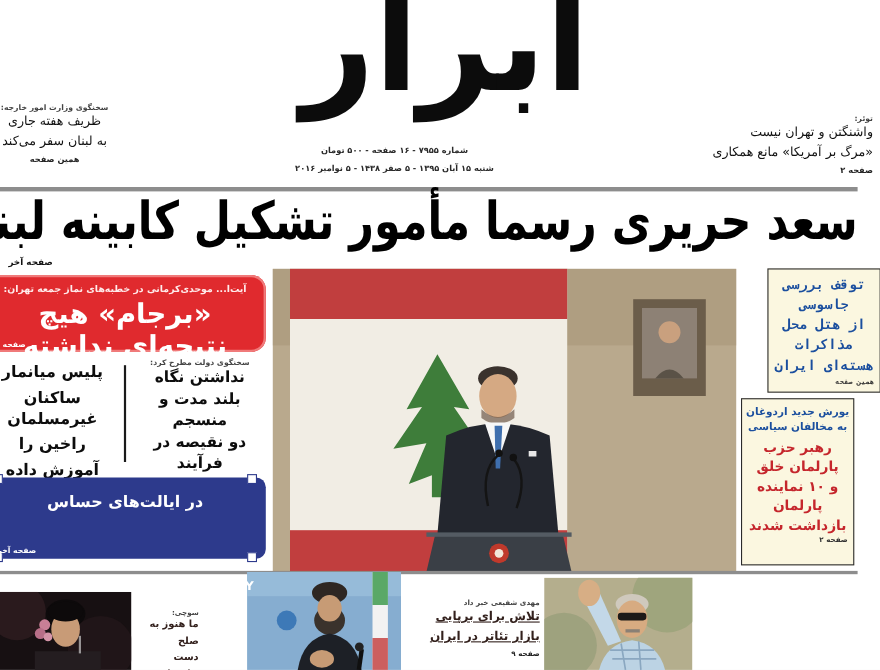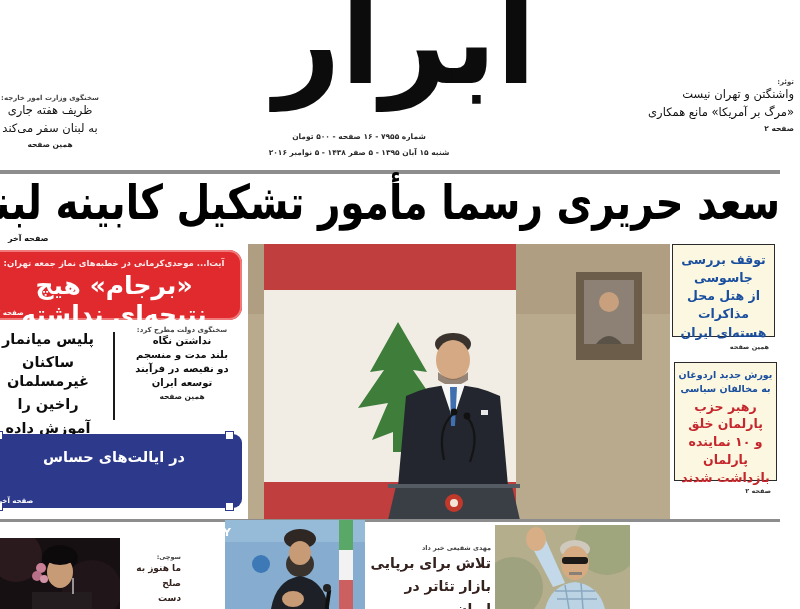--- a/index.html
+++ b/index.html
@@ -8,21 +8,21 @@
   .abs{position:absolute;}
 
   
   .masthead{left:270px;top:-26px;width:310px;text-align:center;font-size:116px;font-weight:bold;
             color:#0c0c0c;line-height:1.15;transform:scaleY(1.04);letter-spacing:-2px;}
   .issue-lines{left:288px;top:129px;width:182px;text-align:center;font-size:7.5px;font-weight:bold;
                color:#2a2a2a;line-height:2.1;}
 
   
   .story-topleft{left:2px;top:94px;width:136px;text-align:center;}
-  .story-topright{right:6px;top:78px;width:170px;text-align:left;direction:rtl;text-align:right;}
+  .story-topright{right:6px;top:104px;width:170px;text-align:left;direction:rtl;text-align:right;}
   .kicker{font-size:7px;color:#444;font-weight:bold;}
   .t-lines{font-size:11.5px;font-weight:normal;color:#111;line-height:1.55;}
   .pageref{font-size:7.5px;font-weight:bold;color:#222;margin-top:2px;}
 
   .rule{left:0;width:800px;background:#8d8d8d;}
   .rule1{top:170px;height:4px;}
   .rule2{top:519px;height:3px;}
 
   
   .headline{left:0;top:175px;width:800px;text-align:center;font-size:39px;font-weight:bold;
@@ -34,56 +34,56 @@
            color:#fff;text-align:center;box-shadow:inset 0 0 0 2px #f07a7a;}
   .red-box .kicker-w{font-size:8.5px;color:#ffecec;font-weight:bold;margin-top:8px;}
   .red-box .big{font-size:25px;font-weight:bold;margin-top:3px;}
   .red-box .pr{position:absolute;left:10px;bottom:3px;font-size:7px;font-weight:bold;color:#fff;}
 
   
   .twocol{left:6px;top:326px;width:256px;height:104px;}
   .col-gov{position:absolute;right:0;top:0;width:120px;text-align:center;}
   .col-mya{position:absolute;left:0;top:0;width:124px;text-align:center;}
   .col-div{position:absolute;left:127px;top:6px;width:2px;height:88px;background:#1a1a1a;}
-  .col-gov .lines{font-size:10px;font-weight:bold;line-height:1.4;color:#0d0d0d;}
+  .col-gov .lines{font-size:14px;font-weight:bold;line-height:1.4;color:#0d0d0d;}
   .col-mya .lines{font-size:14.5px;font-weight:bold;line-height:1.32;color:#0d0d0d;margin-top:4px;}
 
   
   .blue-box{left:6px;top:434px;width:256px;height:74px;background:#2d3a8c;border-radius:9px;
             color:#fff;text-align:center;}
   .blue-box .big{font-size:14.5px;font-weight:bold;line-height:1.7;padding-top:11px;}
   .blue-box .pr{position:absolute;left:12px;bottom:3px;font-size:7px;font-weight:bold;color:#fff;}
   .notch{position:absolute;width:7px;height:7px;background:#fff;border:1px solid #2d3a8c;}
   .notch.tl{top:-3px;left:8px;}  .notch.tr{top:-3px;right:8px;}
   .notch.bl{bottom:-3px;left:8px;} .notch.br{bottom:-3px;right:8px;}
 
   
   .cream{background:#fbf7e0;border:1.5px solid #2b2b2b;box-sizing:border-box;text-align:center;}
-  .spy-box{left:692px;top:244px;width:103px;height:93px;}
+  .spy-box{left:718px;top:244px;width:103px;height:113px;font-family:Liberation Mono, monospace;}
   .spy-box .lines{font-size:12.5px;font-weight:bold;color:#1a4e9e;line-height:1.45;padding-top:6px;}
-  .erd-box{left:694px;top:362px;width:103px;height:119px;}
+  .erd-box{left:694px;top:362px;width:103px;height:152px;}
   .erd-box .k{font-size:9.5px;font-weight:bold;color:#1a4e9e;line-height:1.45;padding-top:5px;}
   .erd-box .lines{font-size:12.5px;font-weight:bold;color:#c5262c;line-height:1.42;margin-top:2px;}
   .cream .pr{font-size:6.5px;font-weight:bold;color:#333;text-align:right;padding-right:5px;margin-top:1px;}
 
   
   .photo{overflow:hidden;}
   .lead-photo{left:268px;top:244px;width:422px;height:276px;}
   .p1{left:8px;top:538px;width:132px;height:71px;}
   .p2{left:245px;top:520px;width:140px;height:89px;}
   .p3{left:515px;top:525px;width:135px;height:84px;}
 
   
   .bt{text-align:right;}
   .bt .kicker{font-size:6.5px;}
   .bt .bold{font-weight:bold;color:#33211d;line-height:1.65;}
   .bt1{left:141px;top:553px;width:60px;}
   .bt1 .bold{font-size:9px;}
   .bt2{left:389px;top:544px;width:122px;}
-  .bt2 .bold{font-size:14px;}
+  .bt2 .bold{font-size:11px;text-decoration:underline;}
   .bt3{left:652px;top:553px;width:144px;}
   .bt3 .bold{font-size:11.5px;color:#111;}
   .bt .pageref{font-size:6.5px;}
 </style>
 </head>
 <body>
 
 <div class="page">
 
   <div class="abs story-topleft">

